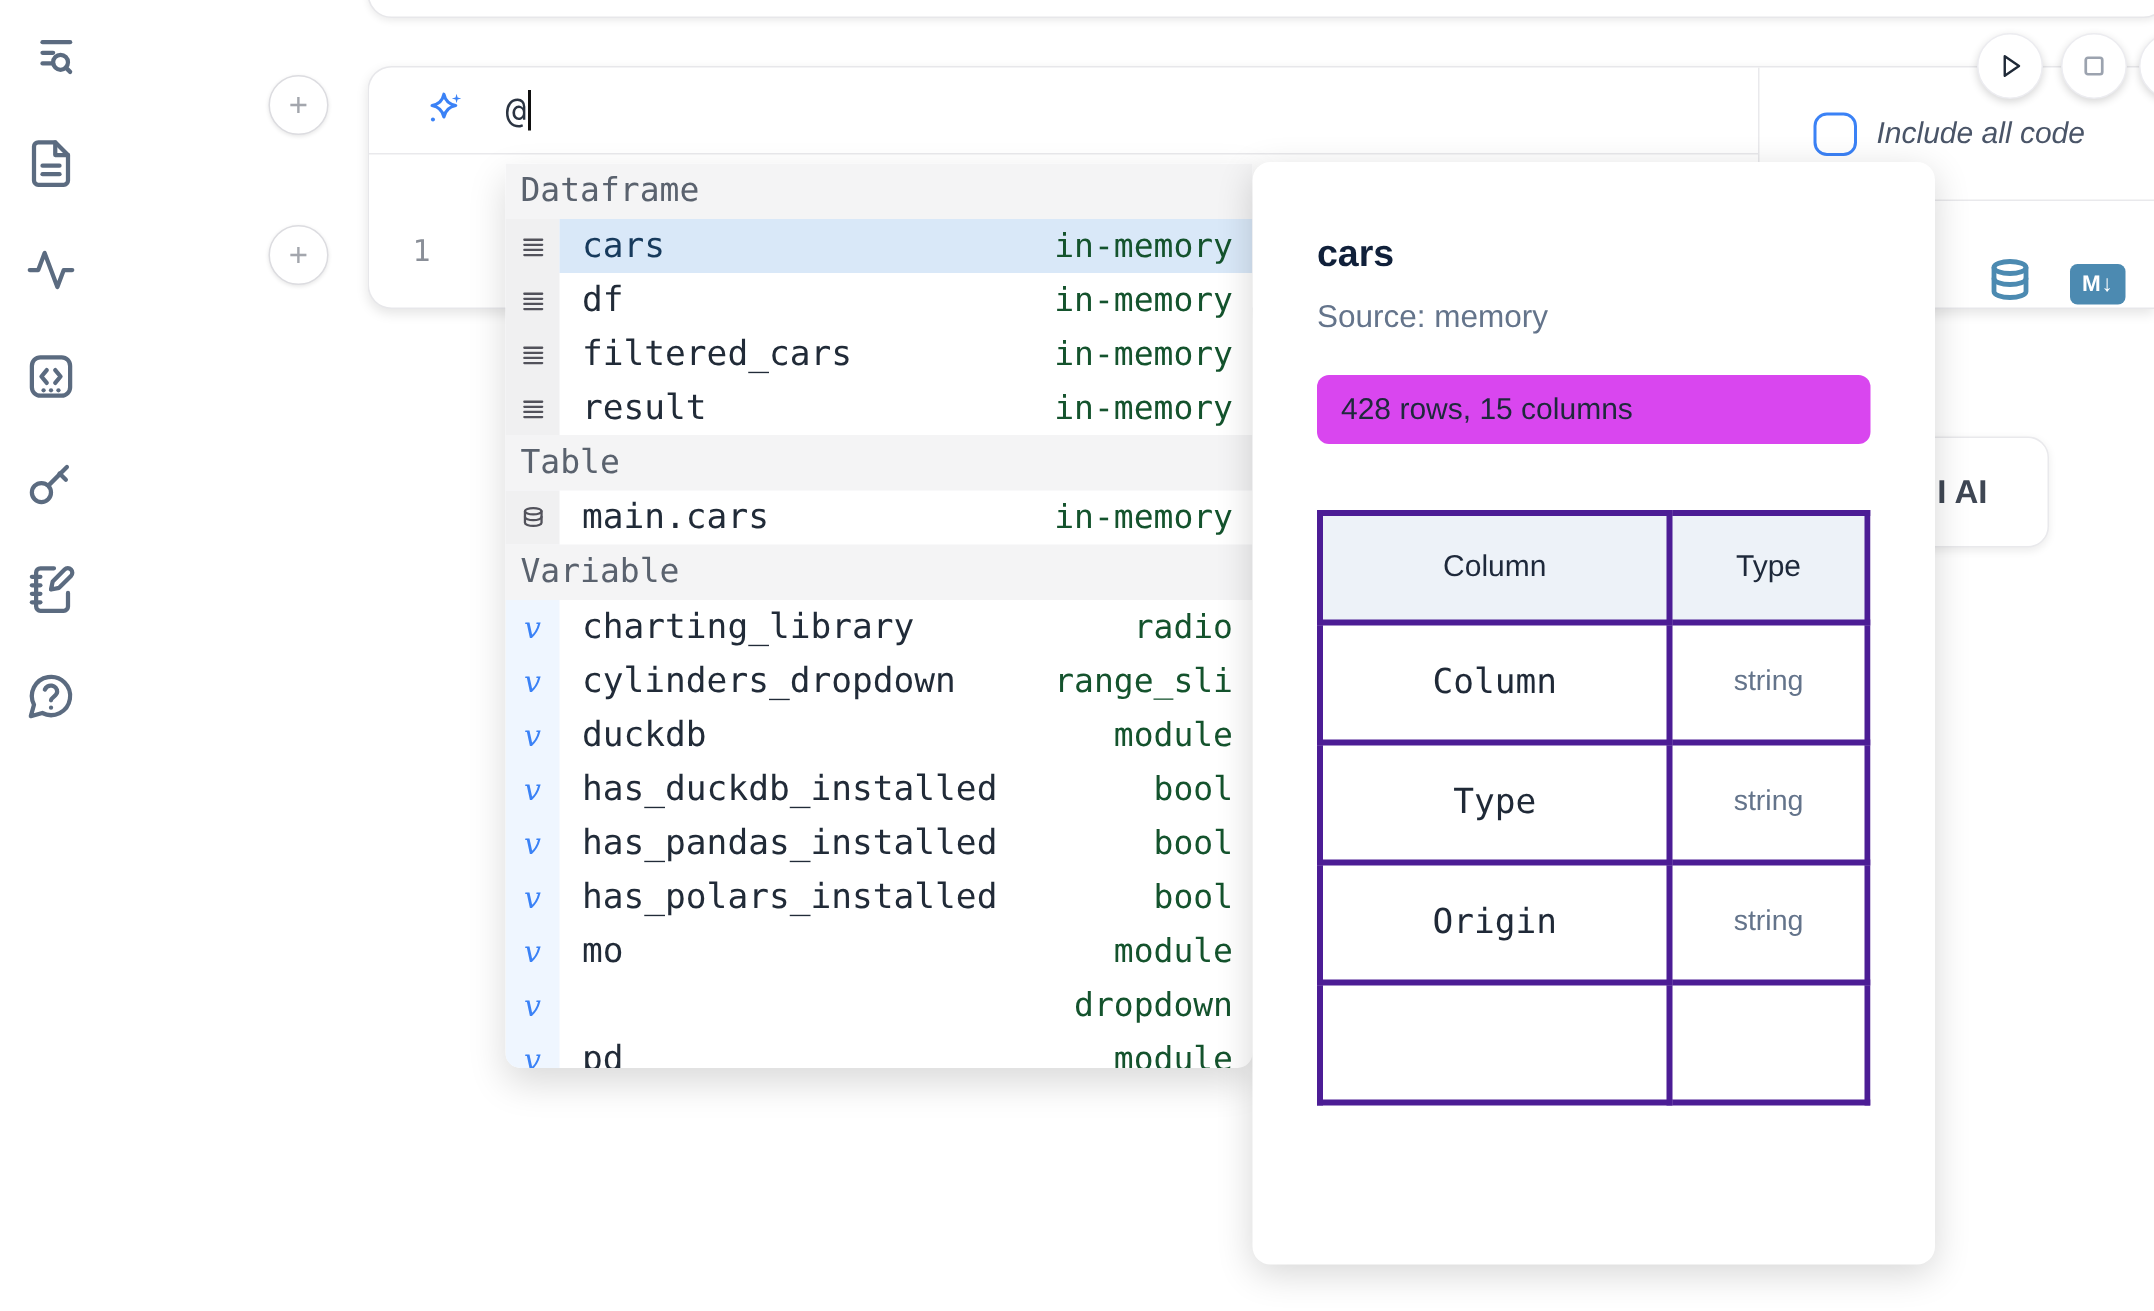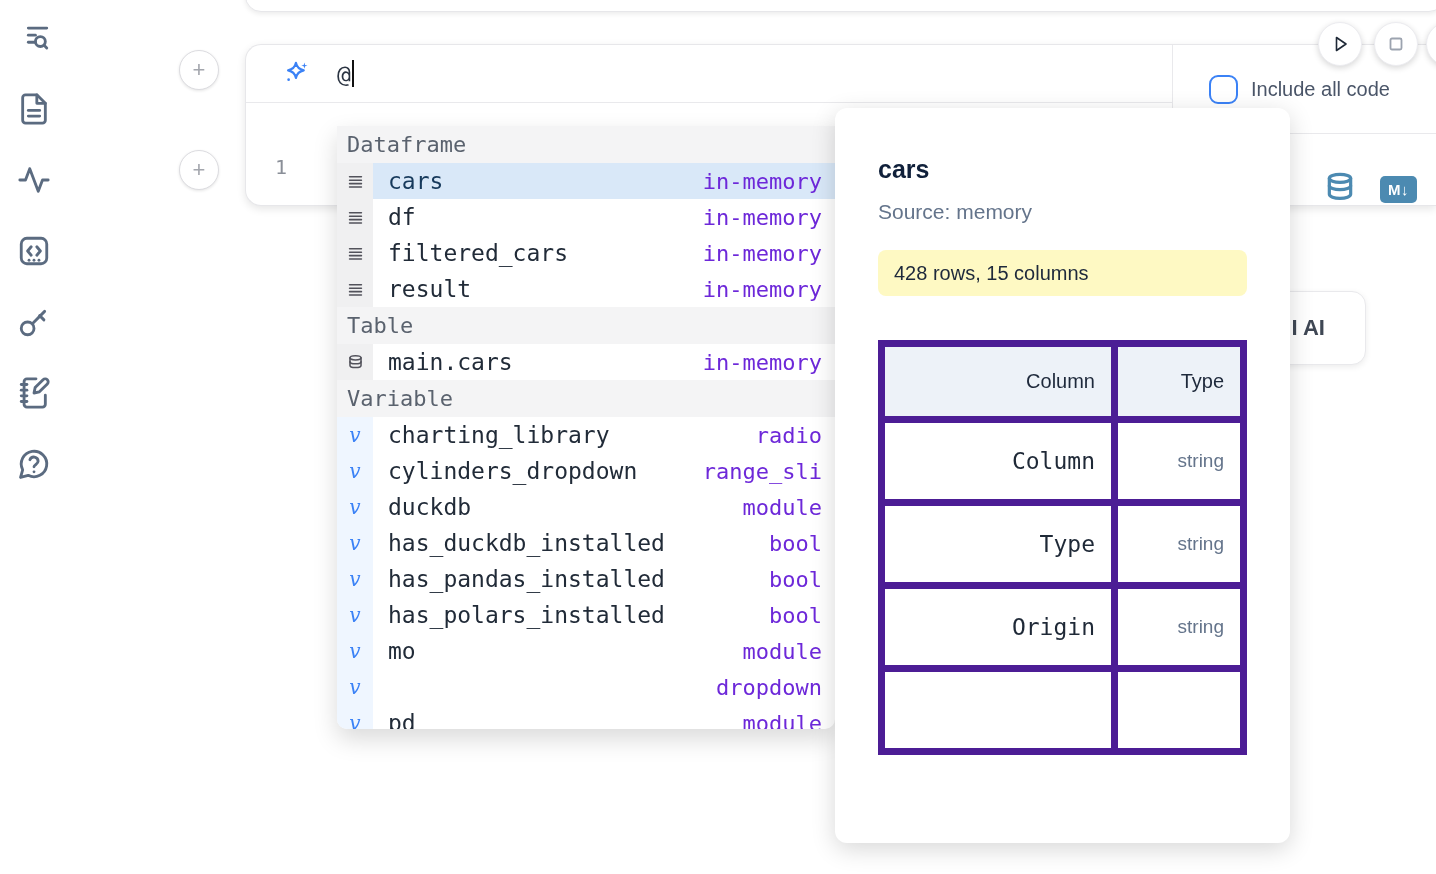--- a/index.html
+++ b/index.html
@@ -32,21 +32,21 @@
           border-radius:16px 0 0 16px; box-shadow:0 3px 8px rgba(0,0,0,0.10); z-index:5; }
   .prompt-row { position:absolute; left:0; top:0; width:926px; height:58px;
                 border-bottom:1px solid #e9e9ec; display:flex; align-items:center;
                 padding-left:37px; cursor:text; }
   .prompt-row svg { width:27px; height:27px; }
   .prompt-text { margin-left:27px; font-family:"DejaVu Sans Mono", monospace;
                  font-size:23px; color:#2b3442; display:flex; align-items:center; }
   .caret { width:2px; height:27px; background:#111; margin-left:1px; }
   .chk-panel { position:absolute; left:926px; top:0; width:265px; height:89px;
                border-left:1px solid #e9e9ec; border-bottom:1px solid #e9e9ec;
-               display:flex; align-items:center; padding-left:36px; }
+               display:flex; align-items:center; padding-left:36px;font-style:italic; }
   .checkbox { width:29px; height:29px; border:2.5px solid #3b82f6; border-radius:9px;
               background:#fff; cursor:pointer; flex:none; }
   .chk-label { margin-left:13px; font-size:20px; color:#4a5568; }
   .line-no { position:absolute; left:20px; top:110px; width:30px; text-align:center;
              font-family:"DejaVu Sans Mono", monospace; font-size:20px; color:#8a8f98; }
   .cell-icons { position:absolute; left:1078px; top:126px; display:flex;
                 align-items:center; gap:24px; }
   .db-big svg { width:32px; height:32px; stroke:#4c8ab1; fill:none; stroke-width:2.4;
                 stroke-linecap:round; }
   .md-badge { width:37px; height:27px; background:#4c8ab1; border-radius:5px;
@@ -62,54 +62,54 @@
   .circle-btn svg { width:24px; height:24px; fill:none; }
 
   
   .ai-btn { position:absolute; left:1100px; top:291px; width:266px; height:74px;
             background:#fff; border:1px solid #e9e9ec; border-radius:14px;
             box-shadow:0 2px 6px rgba(0,0,0,0.08); z-index:10; display:flex;
             align-items:center; justify-content:flex-end; padding-right:40px;
             font-size:22px; font-weight:bold; color:#3f4754; cursor:pointer; }
 
   
-  .dropdown { position:absolute; left:337px; top:126px; width:498px; height:603px;
+  .dropdown { position:absolute; left:337px; top:109px; width:498px; height:603px;
               background:#fff; border-radius:0 0 10px 10px;
               box-shadow:0 10px 25px rgba(0,0,0,0.15); overflow:hidden; z-index:20;
               font-family:"DejaVu Sans Mono", monospace; }
   .dd-header { height:37px; line-height:37px; background:#f4f4f5; color:#5a626e;
                font-size:22px; padding-left:10px; }
   .dd-row { height:36px; display:flex; align-items:center; cursor:pointer; }
   .dd-gutter { width:36px; height:36px; flex:none; display:flex; align-items:center;
                justify-content:center; }
   .dd-gutter.gray { background:#f0f0f1; }
   .dd-gutter.blue { background:#eff6ff; }
   .dd-gutter svg { width:17px; height:17px; stroke:#52525b; fill:none;
                    stroke-width:1.8; stroke-linecap:round; }
   .dd-v { font-family:"DejaVu Serif", serif; font-style:italic; font-size:20px;
           color:#3b82f6; }
   .dd-main { flex:1; height:36px; display:flex; align-items:center;
              padding:0 13px 0 15px; white-space:nowrap; overflow:hidden; }
   .dd-row.selected .dd-main { background:#d9e8f8; }
   .dd-name { font-size:23px; color:#212b38; }
   .dd-row.selected .dd-name { color:#173a5c; }
-  .dd-type { margin-left:auto; font-size:22px; color:#6d28d9; padding-left:14px; }
+  .dd-type { margin-left:auto; font-size:22px; color:#14532d; padding-left:14px; }
 
   
   .panel { position:absolute; left:835px; top:108px; width:455px; height:735px;
            background:#fff; border-radius:12px; box-shadow:0 6px 24px rgba(0,0,0,0.16);
            z-index:30; padding:47px 43px 0 43px; overflow:hidden; }
   .panel-title { font-size:25px; font-weight:bold; color:#10203a; }
   .panel-source { margin-top:16px; font-size:21px; color:#64748b; }
-  .panel-badge { margin-top:26px; height:46px; background:#fef9c3; border-radius:8px;
+  .panel-badge { margin-top:26px; height:46px; background:#d946ef; border-radius:8px;
                  display:flex; align-items:center; padding-left:16px; font-size:20px;
                  color:#1e293b; }
   .tbl-wrap { margin-top:44px; height:463px; overflow:hidden; }
   table.schema { width:100%; border-collapse:collapse; }
-  table.schema th, table.schema td { border:7px solid #4c1d95; text-align:right; }
+  table.schema th, table.schema td { border:4px solid #4c1d95; text-align:center; }
   table.schema th { background:#edf2f8; font-weight:normal; font-size:20px;
                     color:#1e293b; padding:23px 16px; }
   table.schema th:first-child { width:233px; }
   table.schema td { padding:25px 16px; }
   td.col-name { font-family:"DejaVu Sans Mono", monospace; font-size:23px; color:#1f2937; }
   td.col-type { font-size:19px; color:#64748b; }
   tr.clipped td { padding:25px 16px; }
 </style>
 </head>
 <body>

